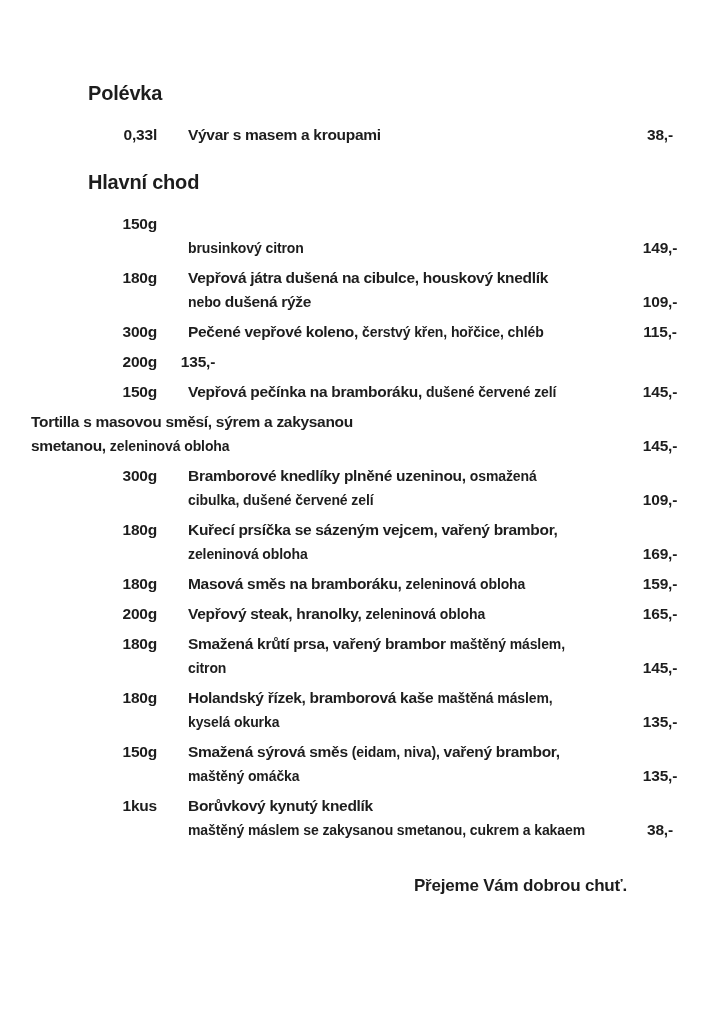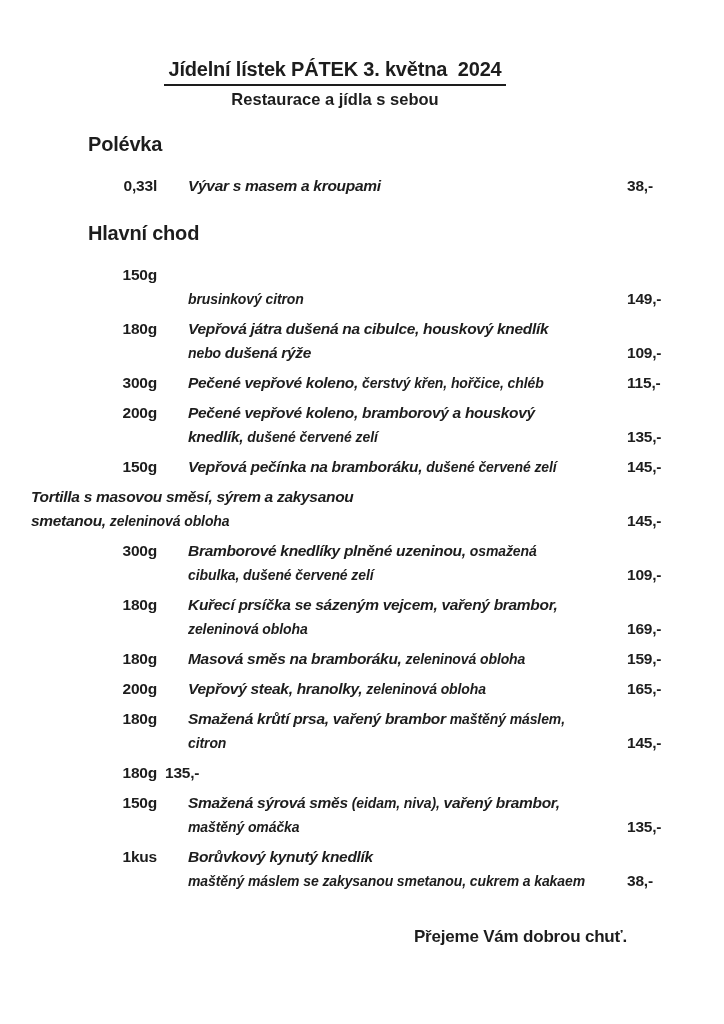--- a/index.html
+++ b/index.html
@@ -13,34 +13,30 @@
   .header{width:590px;margin-left:40px;text-align:center;}
   .title{
     display:inline-block;font-size:20px;letter-spacing:-0.2px;
     border-bottom:2px solid #1d1d1d;padding:0 5px 3px 5px;white-space:pre;
   }
   .subtitle{font-size:16.5px;margin-top:4px;}
   .section-heading{font-size:20px;margin:24px 0 18px 88px;letter-spacing:-0.2px;}
   .item-list{margin-bottom:2px;}
   .item{display:flex;line-height:24px;margin-bottom:6px;padding-right:31px;}
   .qty{width:157px;flex:none;text-align:right;font-size:15.5px;letter-spacing:-0.2px;align-self:flex-start;}
-  .desc{flex:1;min-width:0;margin-left:31px;font-style:italic;}
+  .desc{flex:1;min-width:0;margin-left:31px;}
   .seg-l{font-size:15.5px;letter-spacing:-0.3px;}
   .seg-s{font-size:14px;letter-spacing:-0.1px;}
-  .price{width:66px;flex:none;margin-left:8px;text-align:left;font-size:15.5px;align-self:flex-end;letter-spacing:-0.2px;}
+  .price{width:66px;flex:none;margin-left:8px;text-align:center;font-size:15.5px;align-self:flex-end;letter-spacing:-0.2px;}
   .footer{margin-top:34px;text-align:right;padding-right:97px;font-size:17px;letter-spacing:-0.2px;}
 </style>
 </head>
 <body>
 
 <div class="page">
-  <div class="header">
-    <div class="title">Jídelní lístek PÁTEK 3. května  2024</div>
-    <div class="subtitle">Restaurace a jídla s sebou</div>
-  </div>
 
   <div>
       <div class="section-heading">Polévka</div>
       <div class="item-list">
         <div class="item">
           <div class="qty">0,33l</div>
           <div class="desc"><span class="seg-l">Vývar s masem a kroupami</span></div>
           <div class="price">38,-</div>
         </div>
       </div>
@@ -56,21 +52,20 @@
           <div class="desc"><span class="seg-l">Vepřová játra dušená na cibulce, houskový knedlík</span><br><span class="seg-s">nebo </span><span class="seg-l">dušená rýže</span></div>
           <div class="price">109,-</div>
         </div>
         <div class="item">
           <div class="qty">300g</div>
           <div class="desc"><span class="seg-l">Pečené vepřové koleno, </span><span class="seg-s">čerstvý křen, hořčice, chléb</span></div>
           <div class="price">115,-</div>
         </div>
         <div class="item">
           <div class="qty">200g</div>
-          <div class="desc"><span class="seg-l">Pečené vepřové koleno, bramborový a houskový</span><br><span class="seg-l">knedlík, </span><span class="seg-s">dušené červené zelí</span></div>
           <div class="price">135,-</div>
         </div>
         <div class="item">
           <div class="qty">150g</div>
           <div class="desc"><span class="seg-l">Vepřová pečínka na bramboráku, </span><span class="seg-s">dušené červené zelí</span></div>
           <div class="price">145,-</div>
         </div>
         <div class="item">
           <div class="desc"><span class="seg-l">Tortilla s masovou směsí, sýrem a zakysanou</span><br><span class="seg-l">smetanou, </span><span class="seg-s">zeleninová obloha</span></div>
           <div class="price">145,-</div>
@@ -95,20 +90,21 @@
           <div class="desc"><span class="seg-l">Vepřový steak, hranolky, </span><span class="seg-s">zeleninová obloha</span></div>
           <div class="price">165,-</div>
         </div>
         <div class="item">
           <div class="qty">180g</div>
           <div class="desc"><span class="seg-l">Smažená krůtí prsa, vařený brambor </span><span class="seg-s">maštěný máslem,</span><br><span class="seg-s">citron</span></div>
           <div class="price">145,-</div>
         </div>
         <div class="item">
           <div class="qty">180g</div>
+          <div class="desc"><span class="seg-l">Holandský řízek, bramborová kaše </span><span class="seg-s">maštěná máslem,</span><br><span class="seg-s">kyselá okurka</span></div>
           <div class="price">135,-</div>
         </div>
         <div class="item">
           <div class="qty">150g</div>
           <div class="desc"><span class="seg-l">Smažená sýrová směs </span><span class="seg-s">(eidam, niva), </span><span class="seg-l">vařený brambor,</span><br><span class="seg-s">maštěný omáčka</span></div>
           <div class="price">135,-</div>
         </div>
         <div class="item">
           <div class="qty">1kus</div>
           <div class="desc"><span class="seg-l">Borůvkový kynutý knedlík</span><br><span class="seg-s">maštěný máslem se zakysanou smetanou, cukrem a kakaem</span></div>

